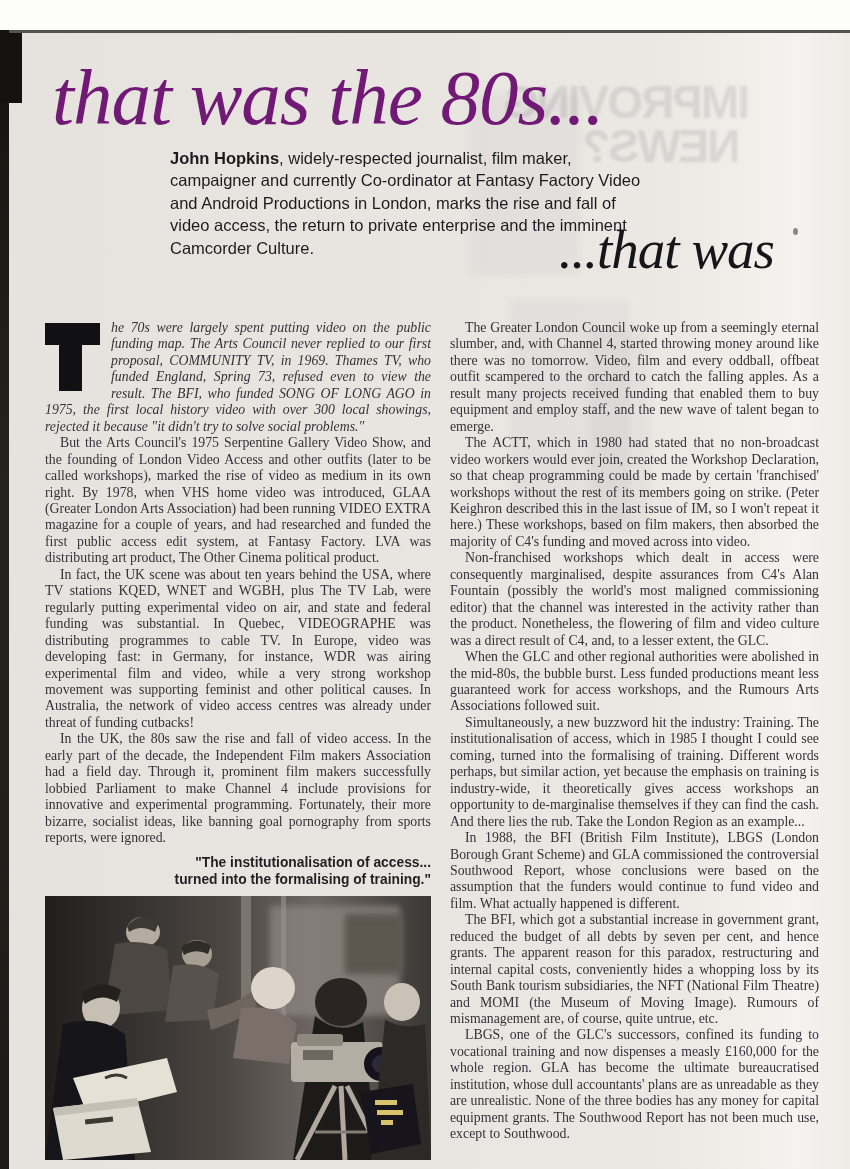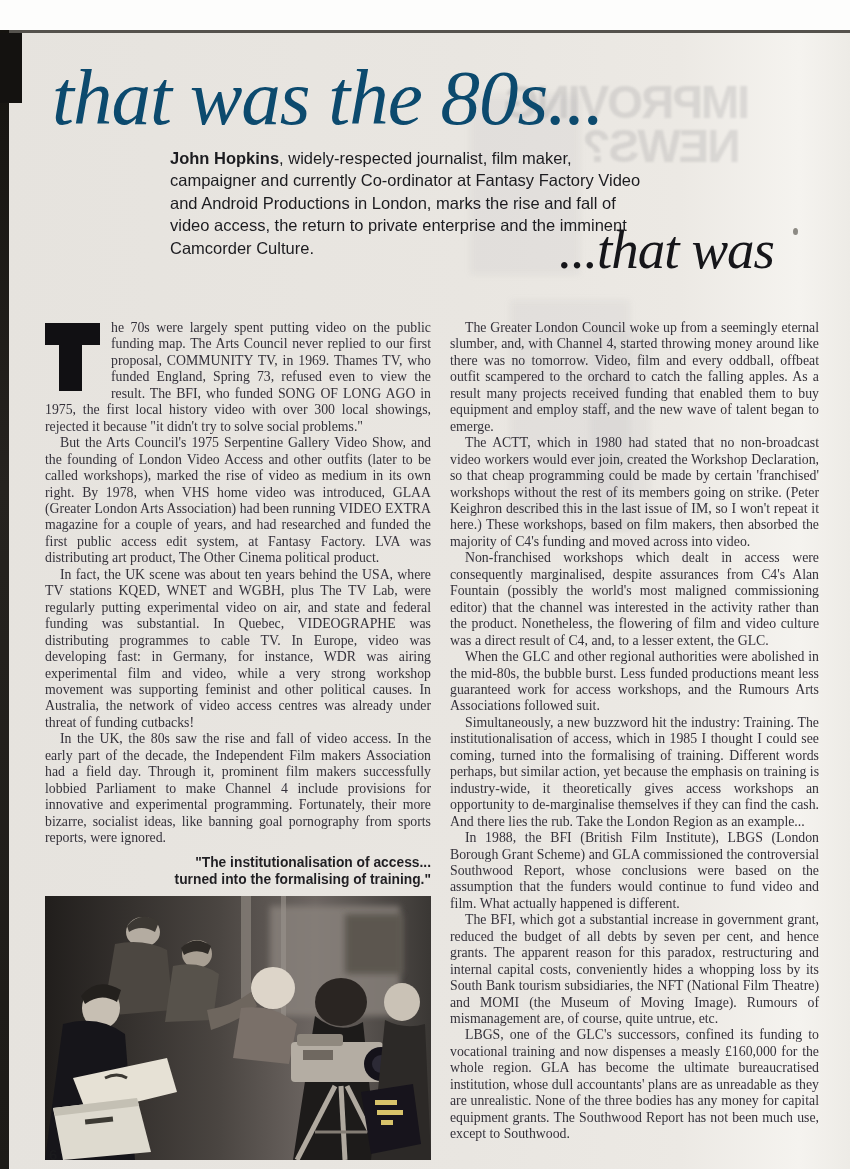--- a/index.html
+++ b/index.html
@@ -15,34 +15,34 @@
 
   
   .ghost-head{position:absolute;left:575px;top:80px;width:175px;text-align:center;
         transform:scaleX(-1);font-family:"Liberation Sans",sans-serif;font-weight:bold;
         font-size:46px;line-height:44px;letter-spacing:-2px;color:rgba(105,105,115,0.16);
         filter:blur(1px);}
   .ghost-block{position:absolute;background:rgba(130,130,140,0.07);filter:blur(3px);border-radius:4px;}
 
   
   .title{position:absolute;left:52px;top:58px;font-size:79px;line-height:1;
-        font-style:italic;font-weight:normal;color:#0c4a6e;margin:0;letter-spacing:-1px;}
+        font-style:italic;font-weight:normal;color:#701a75;margin:0;letter-spacing:-1px;}
   .standfirst{position:absolute;left:170px;top:147px;width:483px;
         font-family:"Liberation Sans",sans-serif;font-size:16.5px;line-height:22.4px;
         color:#1c1c20;}
   .standfirst b{font-weight:bold;}
   .title2{position:absolute;right:76px;top:222px;font-size:55px;line-height:1;
         font-style:italic;font-weight:normal;color:#16161a;margin:0;letter-spacing:-1px;}
 
   
   .columns{position:absolute;left:45px;top:320px;width:774px;display:grid;
         grid-template-columns:1fr 1fr;column-gap:19px;}
   .col p{margin:0;font-size:13.8px;line-height:16.45px;text-align:justify;
         color:#34313a;text-indent:15px;hyphens:auto;-webkit-hyphens:auto;}
-  .col p.first{text-indent:0;}
+  .col p.first{text-indent:0;font-style:italic;}
   .dropcap{float:left;position:relative;width:55px;height:68px;margin:3px 11px 0 0;}
   .dropcap::before{content:"";position:absolute;left:0;top:0;width:100%;height:22px;background:#111013;}
   .dropcap::after{content:"";position:absolute;left:14px;top:0;width:23px;height:100%;background:#111013;}
   .sr{position:absolute;width:1px;height:1px;overflow:hidden;clip:rect(0 0 0 0);white-space:nowrap;}
 
   .pull-quote{margin-top:7px;font-family:"Liberation Sans",sans-serif;font-weight:bold;
         font-size:13.8px;line-height:17px;text-align:right;color:#201f23;white-space:pre-line;}
 
   .photo{margin-top:8px;width:386px;height:264px;background:#2a2725;display:block;}
 

